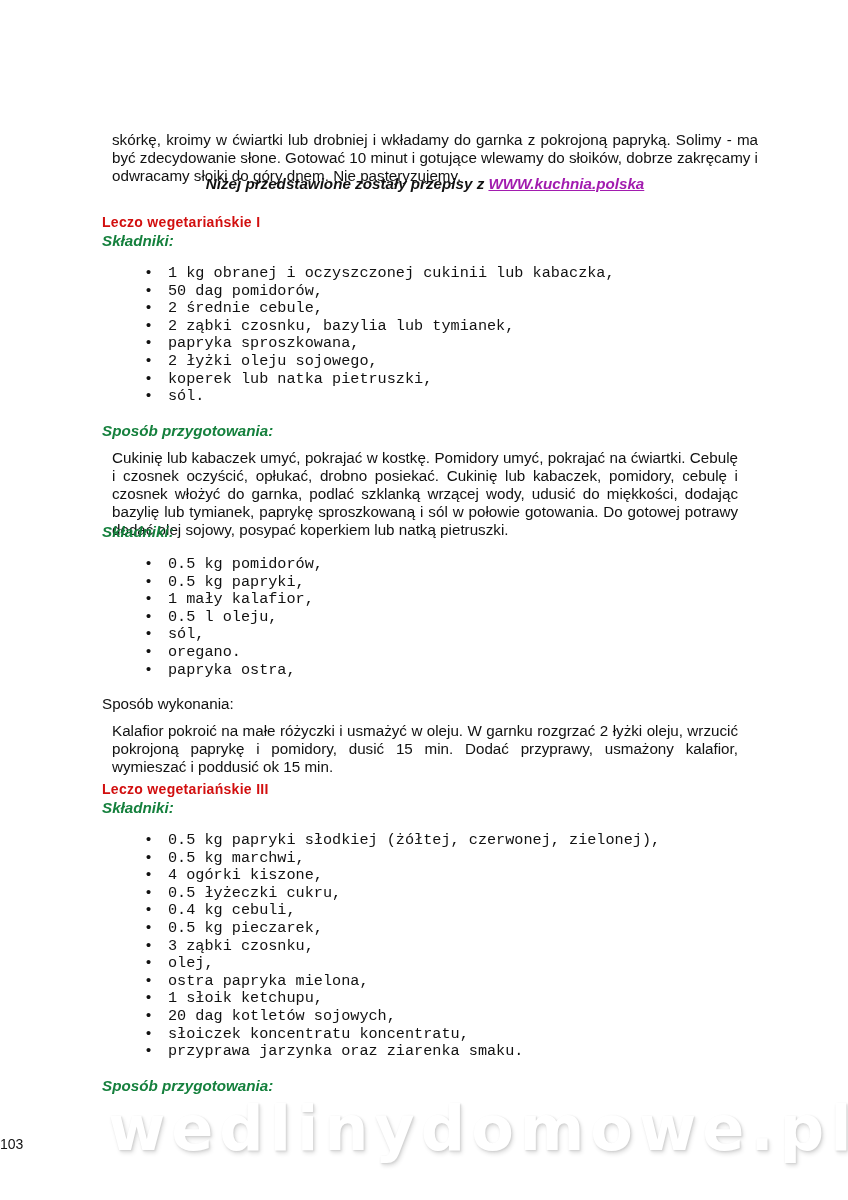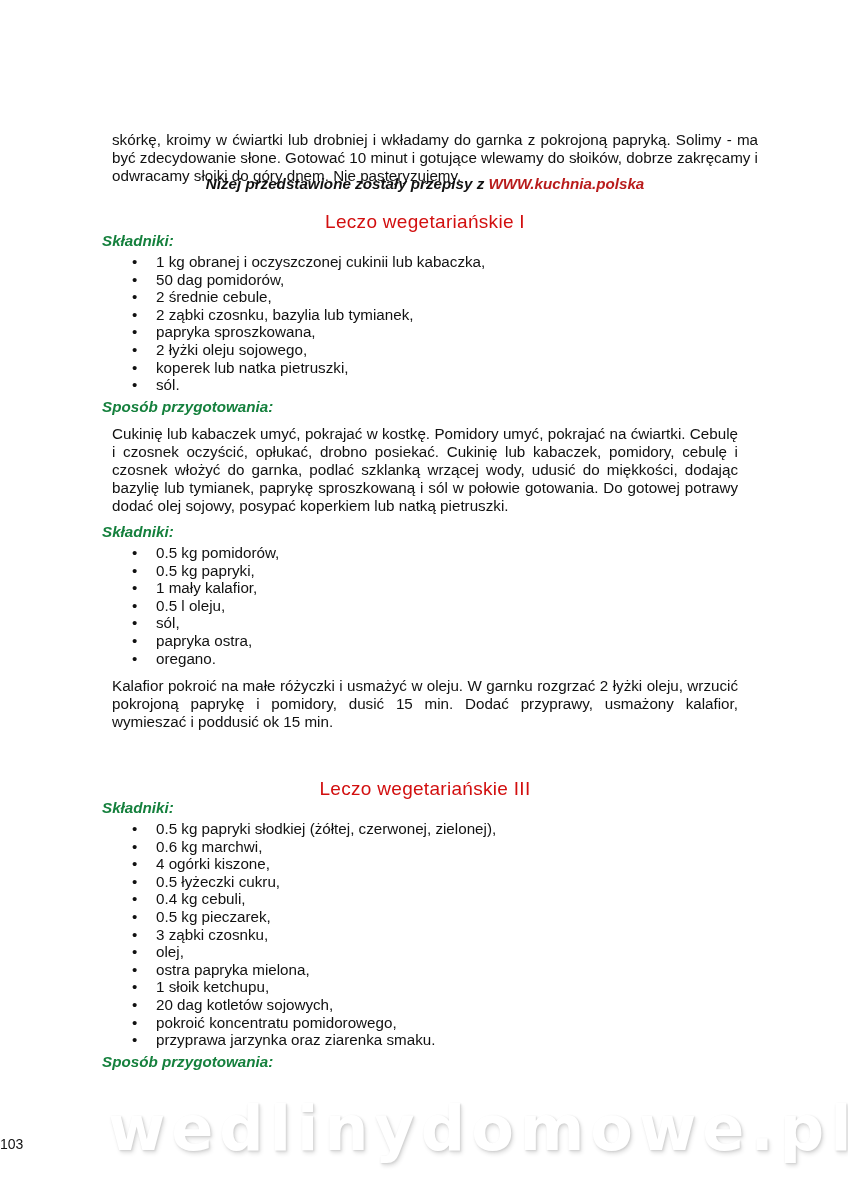--- a/index.html
+++ b/index.html
@@ -3,27 +3,27 @@
 <meta charset="utf-8">
 <style>
   html, body { margin:0; padding:0; background:#ffffff; }
   body { width:848px; height:1200px; position:relative; overflow:hidden;
          font-family:"Liberation Sans", sans-serif; color:#111; }
   .page { position:absolute; left:102px; top:0; width:646px; }
   .para { font-size:15.2px; line-height:18px; text-align:justify; margin:10px; }
   .para.top { position:absolute; top:121px; left:0; width:646px; }
   .intro { position:absolute; top:175px; left:0; width:646px; text-align:center;
            font-style:italic; font-weight:bold; font-size:15.2px; }
-  .intro a { color:#b91c1c; }
-  .recipe-title { text-align:center; color:#d20f0f; font-weight:normal; font-size:19px;
+  .intro a { color:#a21caf; text-decoration:underline; }
+  .recipe-title { color:#d20f0f; font-weight:bold; font-size:14px;
                   margin:0; height:20px; line-height:20px; letter-spacing:0.3px; }
   .section-label { color:#15803d; font-style:italic; font-weight:bold; font-size:15.2px;
                    line-height:17px; margin:0; }
   .plain-label { font-size:15.2px; line-height:17px; margin:0; }
-  ul.ing { list-style:none; margin:4px; padding:0; }
+  ul.ing { list-style:none; margin:16px; padding:0;font-family:Liberation Mono, monospace; }
   ul.ing li { position:relative; padding-left:50px; font-size:15.2px; line-height:17.6px; }
   ul.ing li::before { content:"•"; position:absolute; left:26px; top:0; }
   .recipe { position:absolute; left:0; width:646px; }
   .watermark { position:absolute; left:108px; top:1092px; width:640px; text-align:left;
                font-family:"DejaVu Sans", sans-serif; font-weight:bold; font-size:62px;
                letter-spacing:6px; color:#ffffff;
                text-shadow: 1px 1px 2px #d0d0d0, 2px 3px 4px #e2e2e2; }
   .page-num { position:absolute; top:1136px; left:0; width:848px; 
               font-size:14px; }
 </style>
@@ -56,42 +56,43 @@
   </div>
 
   <div class="recipe" style="top:523px;">
     <p class="section-label">Składniki:</p>
     <ul class="ing">
       <li>0.5 kg pomidorów,</li>
       <li>0.5 kg papryki,</li>
       <li>1 mały kalafior,</li>
       <li>0.5 l oleju,</li>
       <li>sól,</li>
+      <li>oregano.</li>
       <li>papryka ostra,</li>
-      <li>oregano.</li>
     </ul>
+    <p class="plain-label">Sposób wykonania:</p>
     <p class="para">Kalafior pokroić na małe różyczki i usmażyć w oleju. W garnku rozgrzać 2 łyżki oleju, wrzucić pokrojoną paprykę i pomidory, dusić 15 min. Dodać przyprawy, usmażony kalafior, wymieszać i poddusić ok 15 min.</p>
   </div>
 
   <div class="recipe" style="top:779px;">
     <h2 class="recipe-title">Leczo wegetariańskie III</h2>
     <p class="section-label">Składniki:</p>
     <ul class="ing">
       <li>0.5 kg papryki słodkiej (żółtej, czerwonej, zielonej),</li>
-      <li>0.6 kg marchwi,</li>
+      <li>0.5 kg marchwi,</li>
       <li>4 ogórki kiszone,</li>
       <li>0.5 łyżeczki cukru,</li>
       <li>0.4 kg cebuli,</li>
       <li>0.5 kg pieczarek,</li>
       <li>3 ząbki czosnku,</li>
       <li>olej,</li>
       <li>ostra papryka mielona,</li>
       <li>1 słoik ketchupu,</li>
       <li>20 dag kotletów sojowych,</li>
-      <li>pokroić koncentratu pomidorowego,</li>
+      <li>słoiczek koncentratu koncentratu,</li>
       <li>przyprawa jarzynka oraz ziarenka smaku.</li>
     </ul>
     <p class="section-label">Sposób przygotowania:</p>
   </div>
 </div>
 
 <div class="watermark">wedlinydomowe.pl</div>
 <div class="page-num">103</div>
 
 </body></html>

